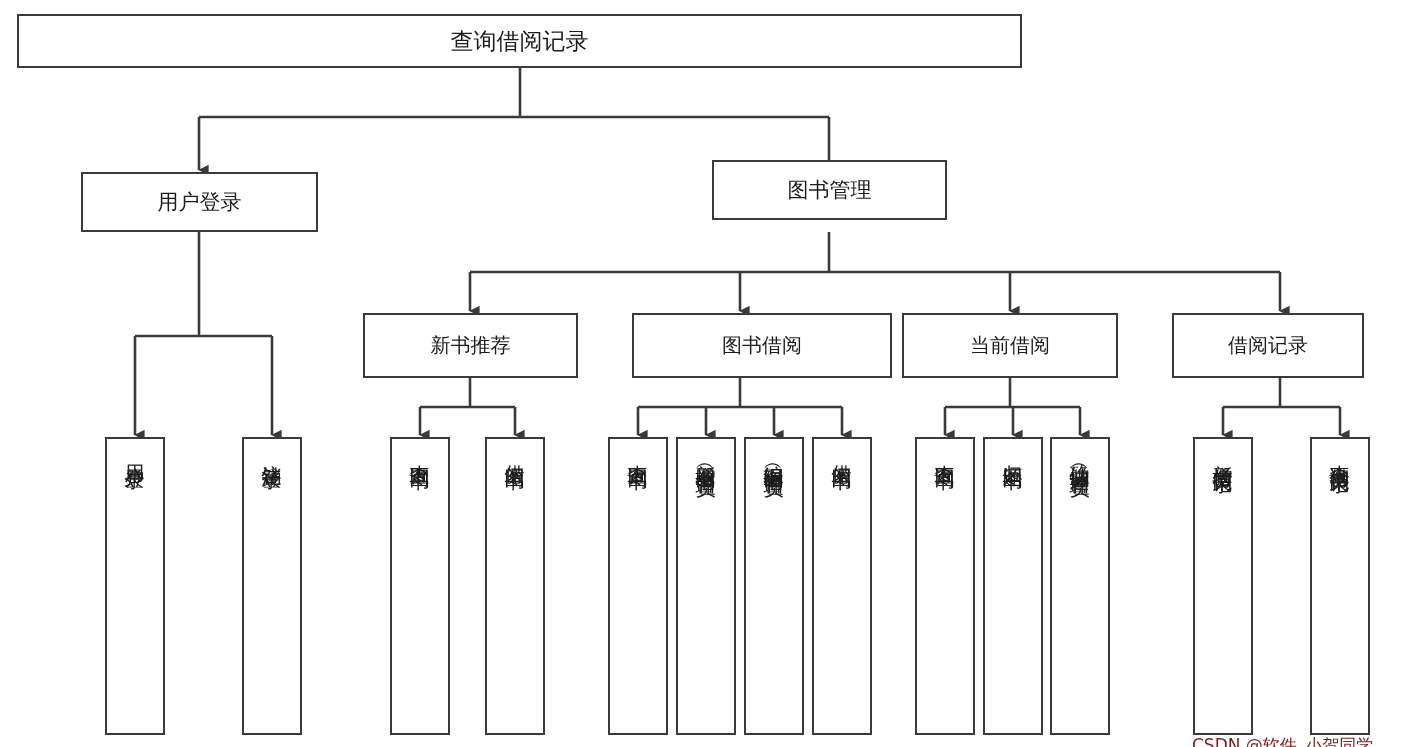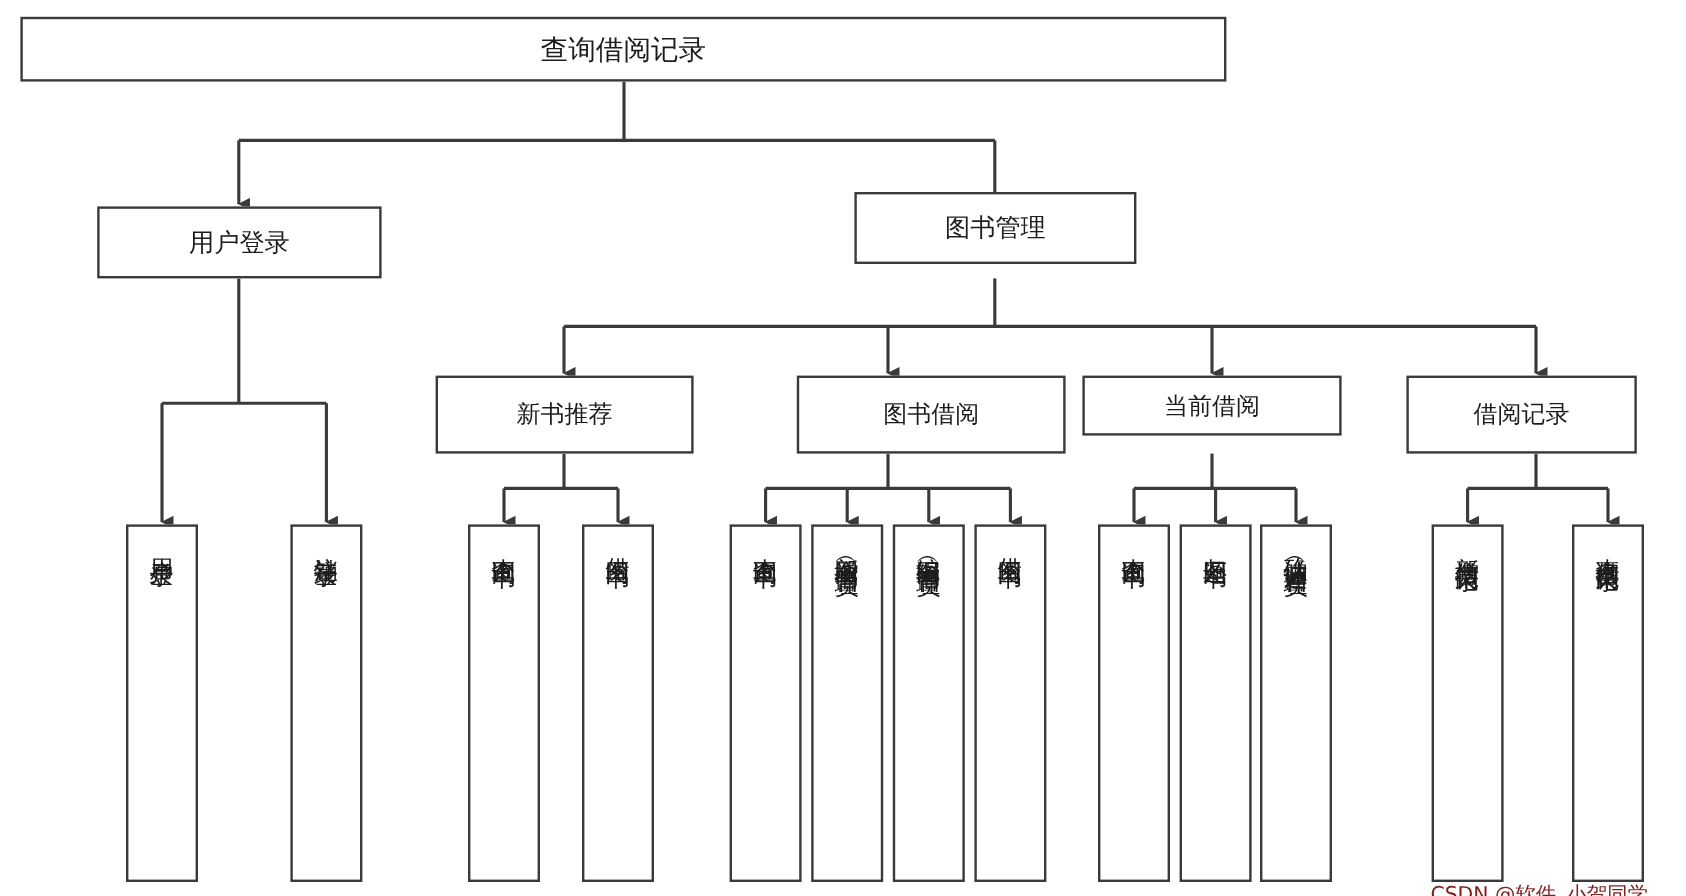--- a/index.html
+++ b/index.html
@@ -79,24 +79,24 @@
   <div class="node lvl1" style="left:81px;top:172px;width:237px;height:60px;">
     <span>用户登录</span>
   </div>
   <div class="node lvl1" style="left:712px;top:160px;width:235px;height:60px;">
     <span>图书管理</span>
   </div>
 
   <div class="node lvl2" style="left:363px;top:313px;width:215px;height:65px;">
     <span>新书推荐</span>
   </div>
-  <div class="node lvl2" style="left:632px;top:313px;width:224px;height:65px;margin-left:32px;">
+  <div class="node lvl2" style="left:632px;top:313px;width:260px;height:65px;">
     <span>图书借阅</span>
   </div>
-  <div class="node lvl2" style="left:902px;top:313px;width:216px;height:50px;">
+  <div class="node lvl2" style="left:902px;top:313px;width:216px;height:65px;">
     <span>当前借阅</span>
   </div>
   <div class="node lvl2" style="left:1172px;top:313px;width:192px;height:65px;">
     <span>借阅记录</span>
   </div>
 
   <div class="node leaf" style="left:105px;top:437px;width:60px;height:298px;">
     <span class="vtext">用户登录</span>
   </div>
   <div class="node leaf" style="left:242px;top:437px;width:60px;height:298px;">

